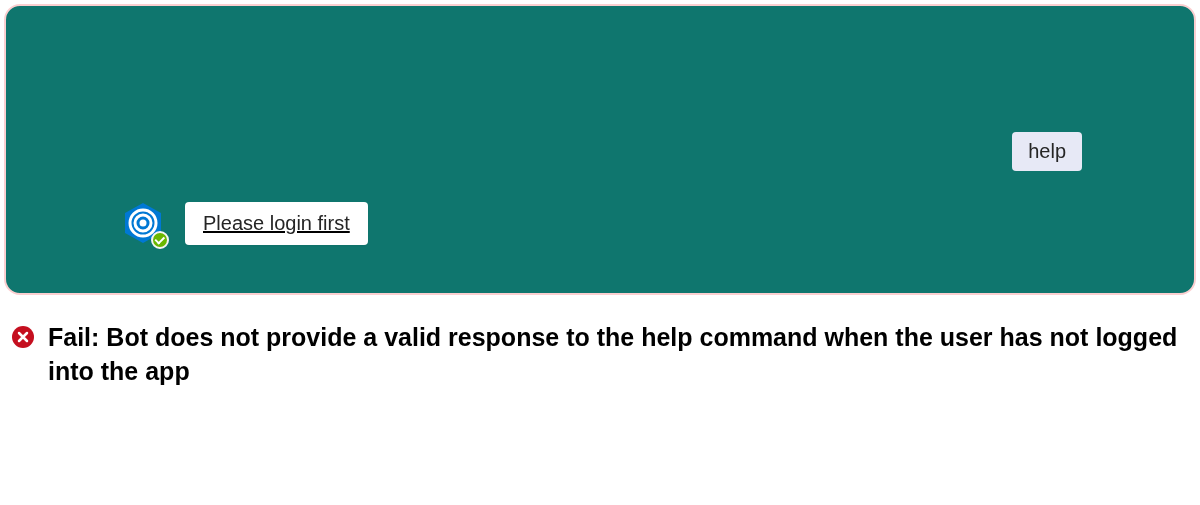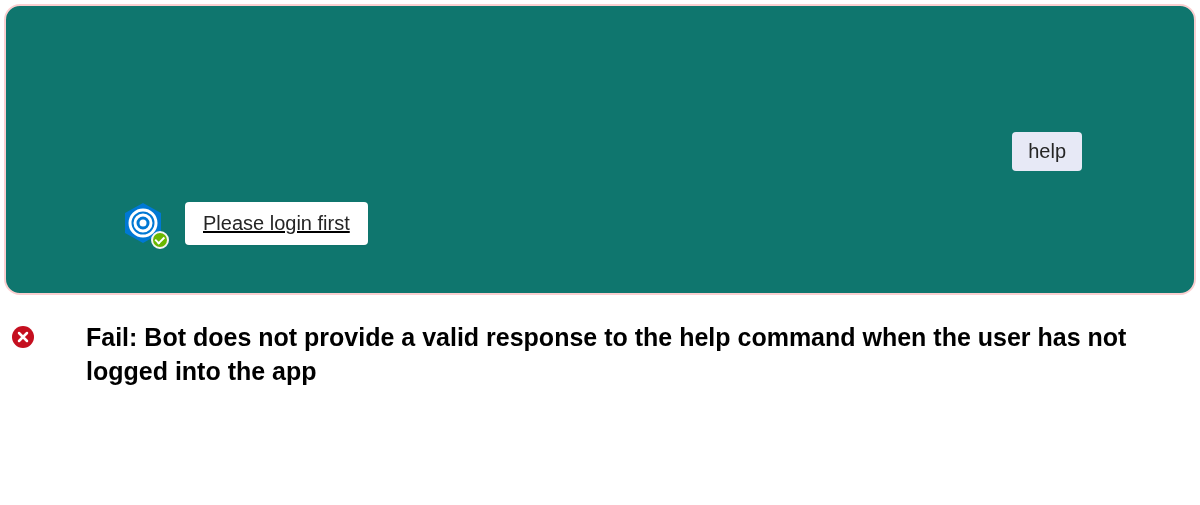--- a/index.html
+++ b/index.html
@@ -90,21 +90,20 @@
       flex-shrink: 0;
       width: 22px;
       height: 22px;
       margin-top: 5px;
     }
     .fail-text {
       font-size: 25px;
       font-weight: 700;
       color: #000000;
       line-height: 1.35;
-      margin-left: 38px;
     }
   </style>
 </head>
 <body>
 
 <div class="chat-panel">
 
   <div class="user-message">
     <span>help</span>
   </div>

